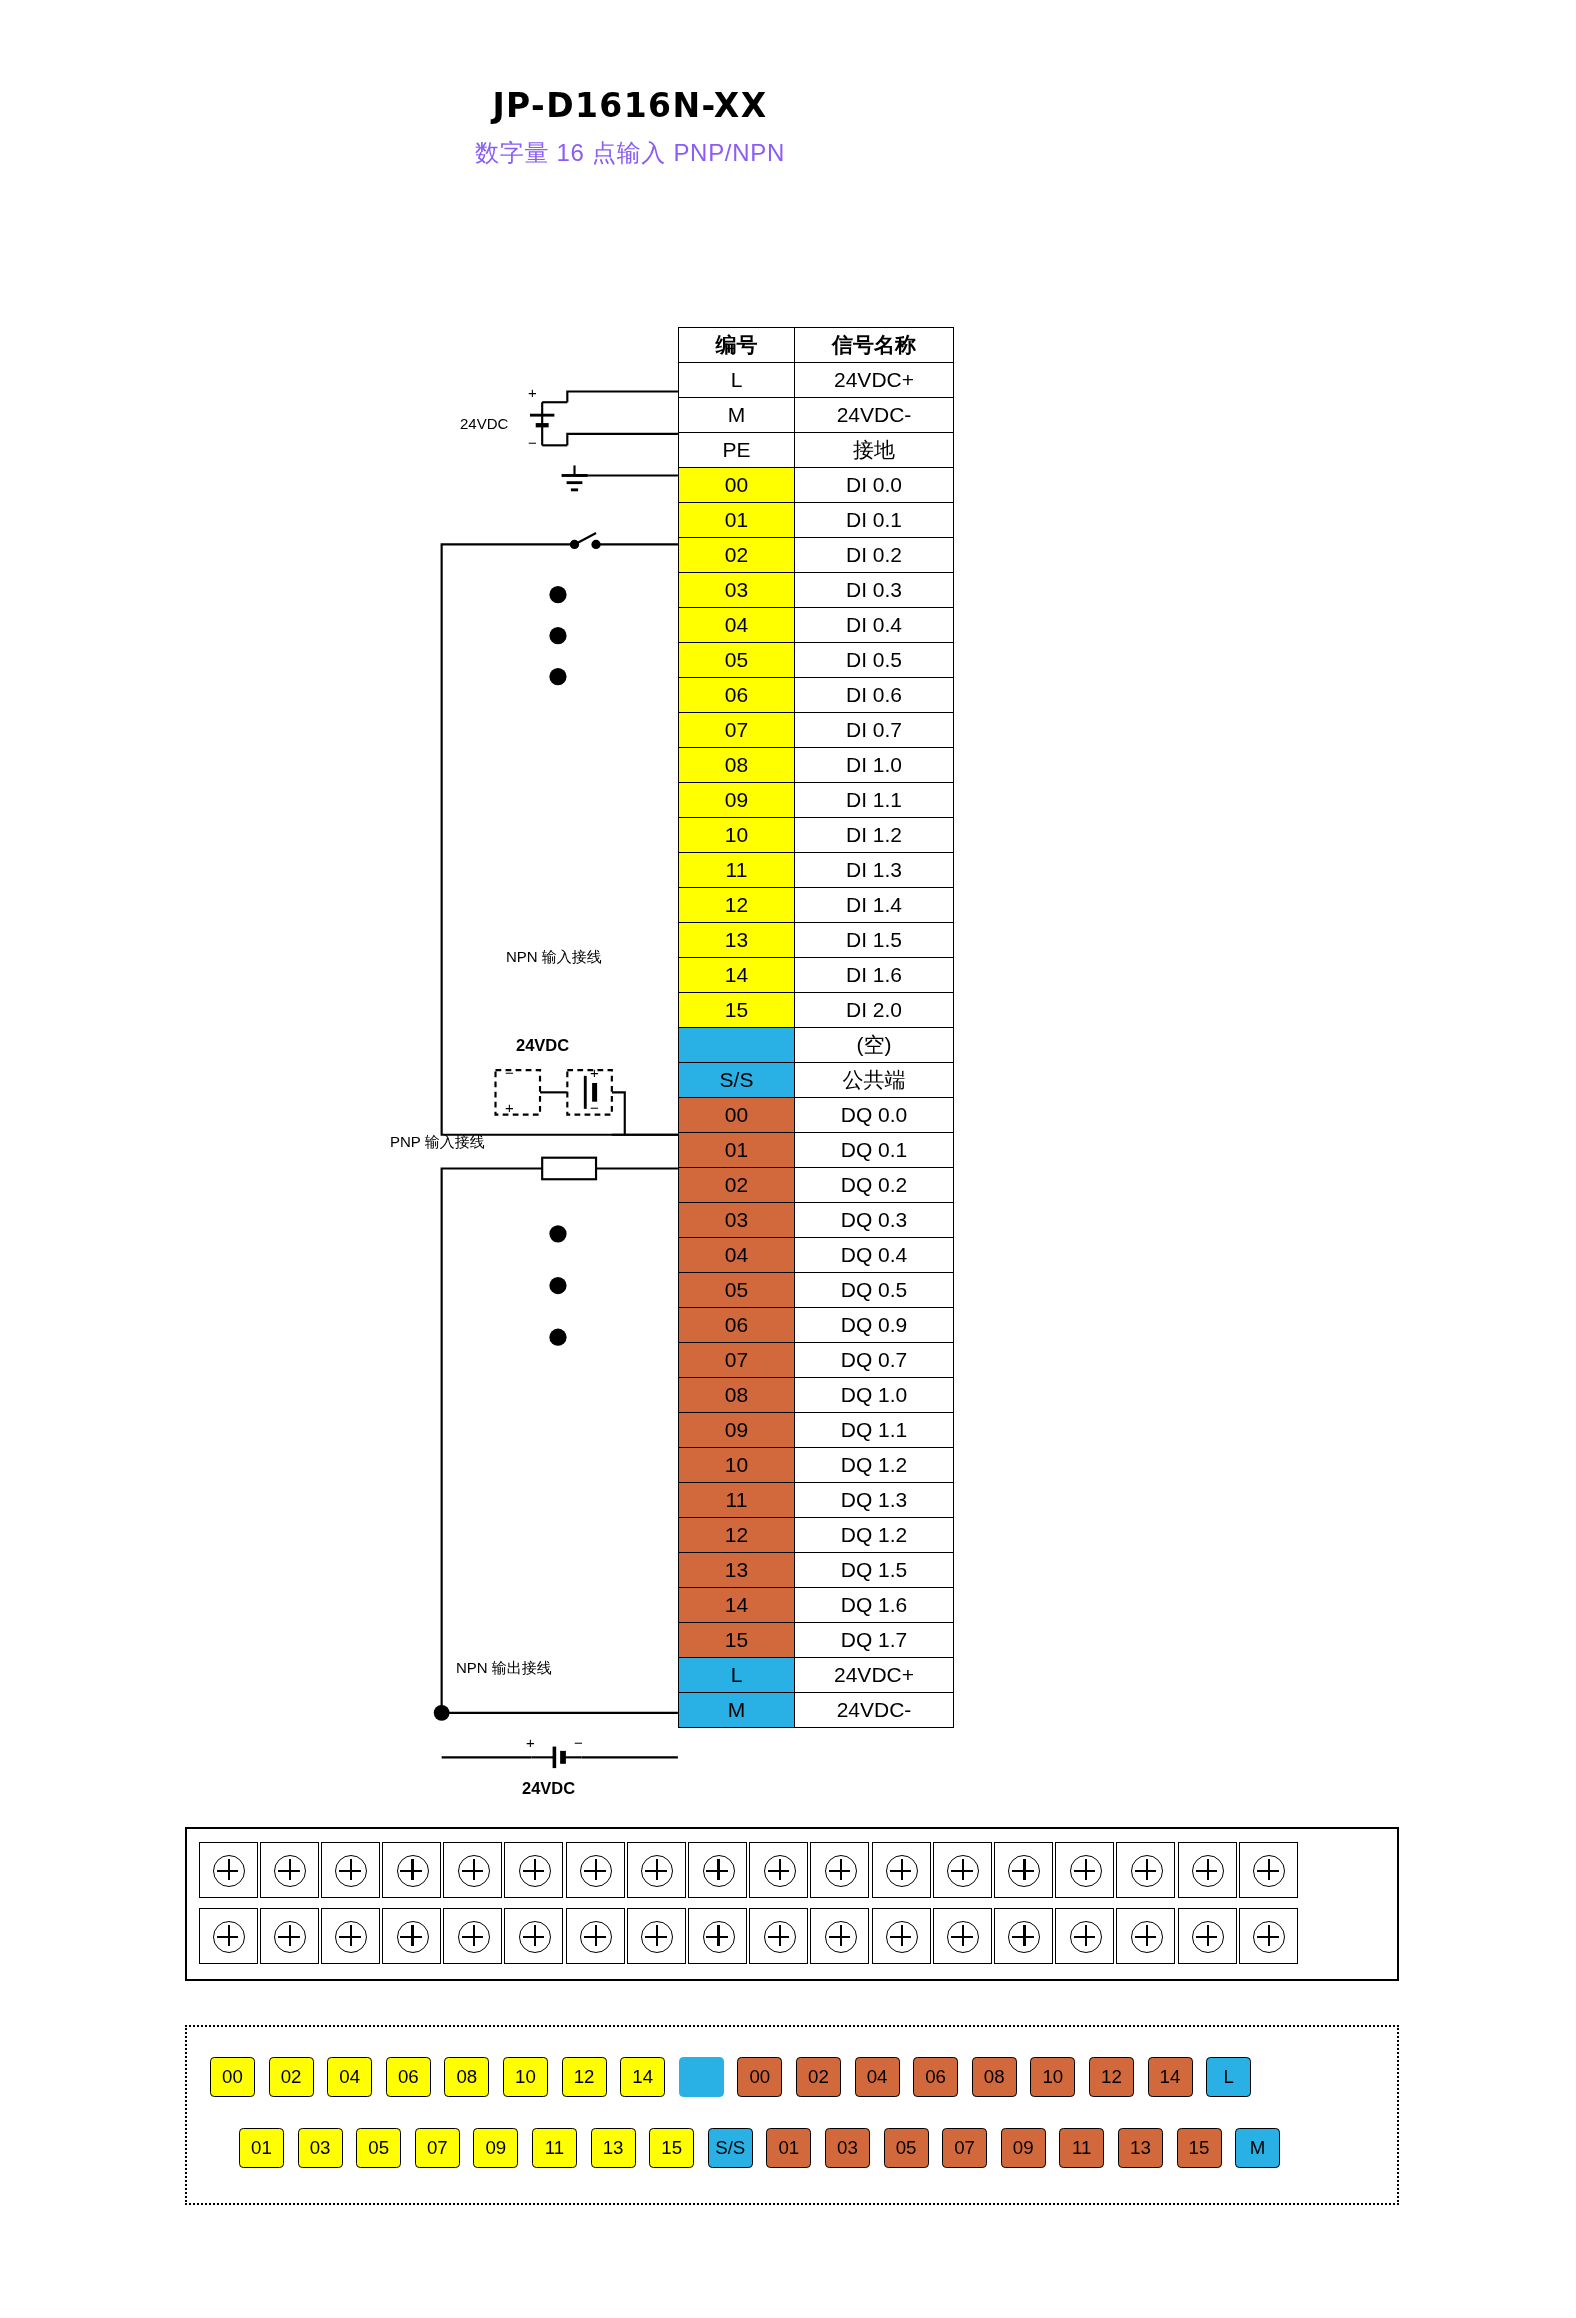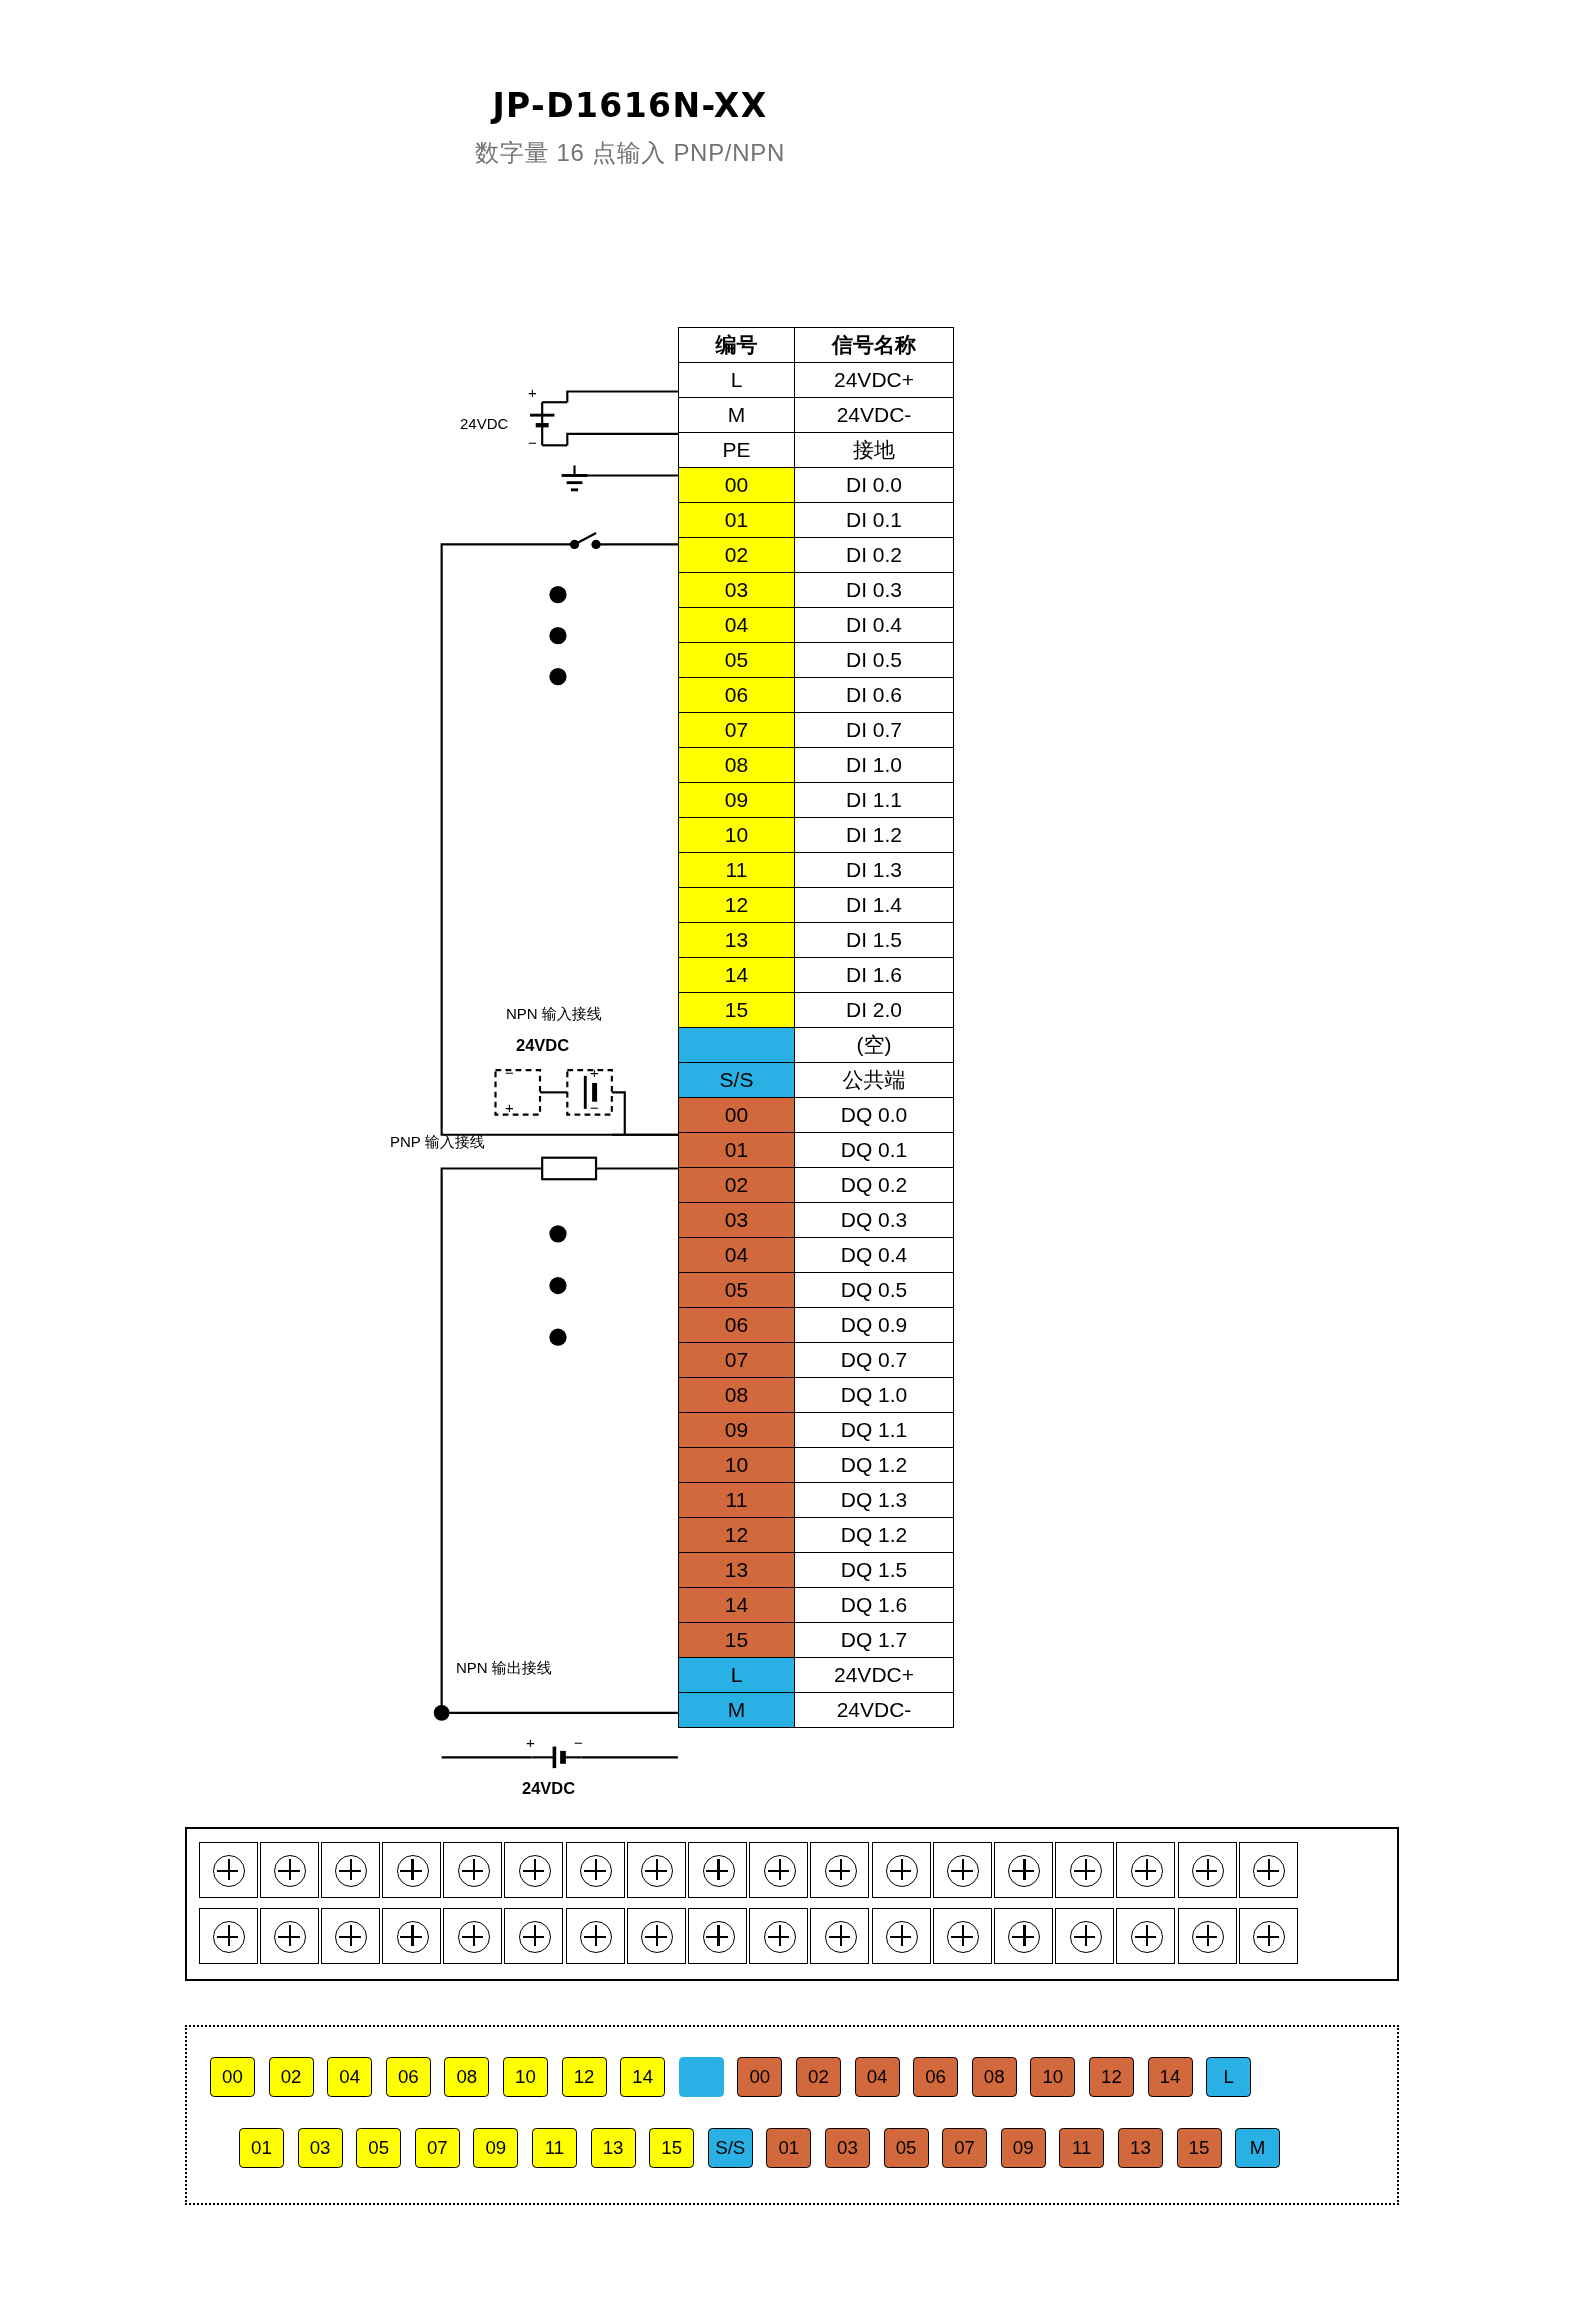--- a/index.html
+++ b/index.html
@@ -25,21 +25,21 @@
   }
   #model-title {
     font-size: 33px;
     font-weight: bold;
     letter-spacing: 1.4px;
     color: #000;
     font-family: "DejaVu Sans", sans-serif;
   }
   .subtitle {
     font-size: 24px;
-    color: #737373;
+    color: #8b5cf6;
     margin-top: 12.2px;
     letter-spacing: 0.7px;
   }
 
   
   #terminal-table {
     position: absolute;
     left: 678px;
     top: 327px;
     border-collapse: collapse;
@@ -235,21 +235,21 @@
     <line x1="784" y1="2438" x2="784" y2="2456" stroke-width="8"></line>
     <line x1="740" y1="2447" x2="772" y2="2447"></line>
     <line x1="784" y1="2447" x2="810" y2="2447"></line>
   </g>
 </svg>
 
 <div class="wire-label" style="left:460px; top:415px;">24VDC</div>
 <div class="wire-label" style="left:528px; top:384px;">+</div>
 <div class="wire-label" style="left:528px; top:434px;">−</div>
 
-<div class="wire-label" style="left:506px; top:1005px;">NPN 输入接线</div>
+<div class="wire-label" style="left:506px; top:948px;">NPN 输入接线</div>
 <div class="wire-label bold" style="left:516px; top:1036px;">24VDC</div>
 <div class="wire-label" style="left:505px; top:1064px;">−</div>
 <div class="wire-label" style="left:590px; top:1064px;">+</div>
 <div class="wire-label" style="left:505px; top:1099px;">+</div>
 <div class="wire-label" style="left:590px; top:1099px;">−</div>
 
 <div class="wire-label" style="left:390px; top:1133px;">PNP 输入接线</div>
 <div class="wire-label" style="left:456px; top:1659px;">NPN 输出接线</div>
 
 <div class="wire-label bold" style="left:522px; top:1779px;">24VDC</div>

